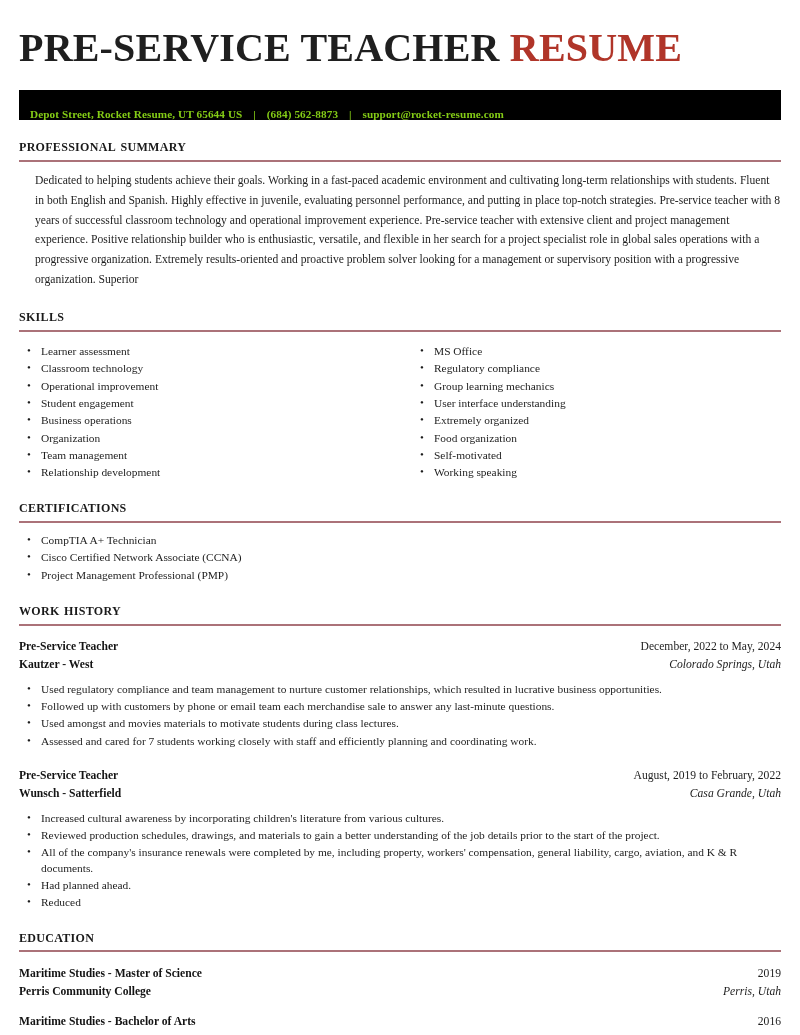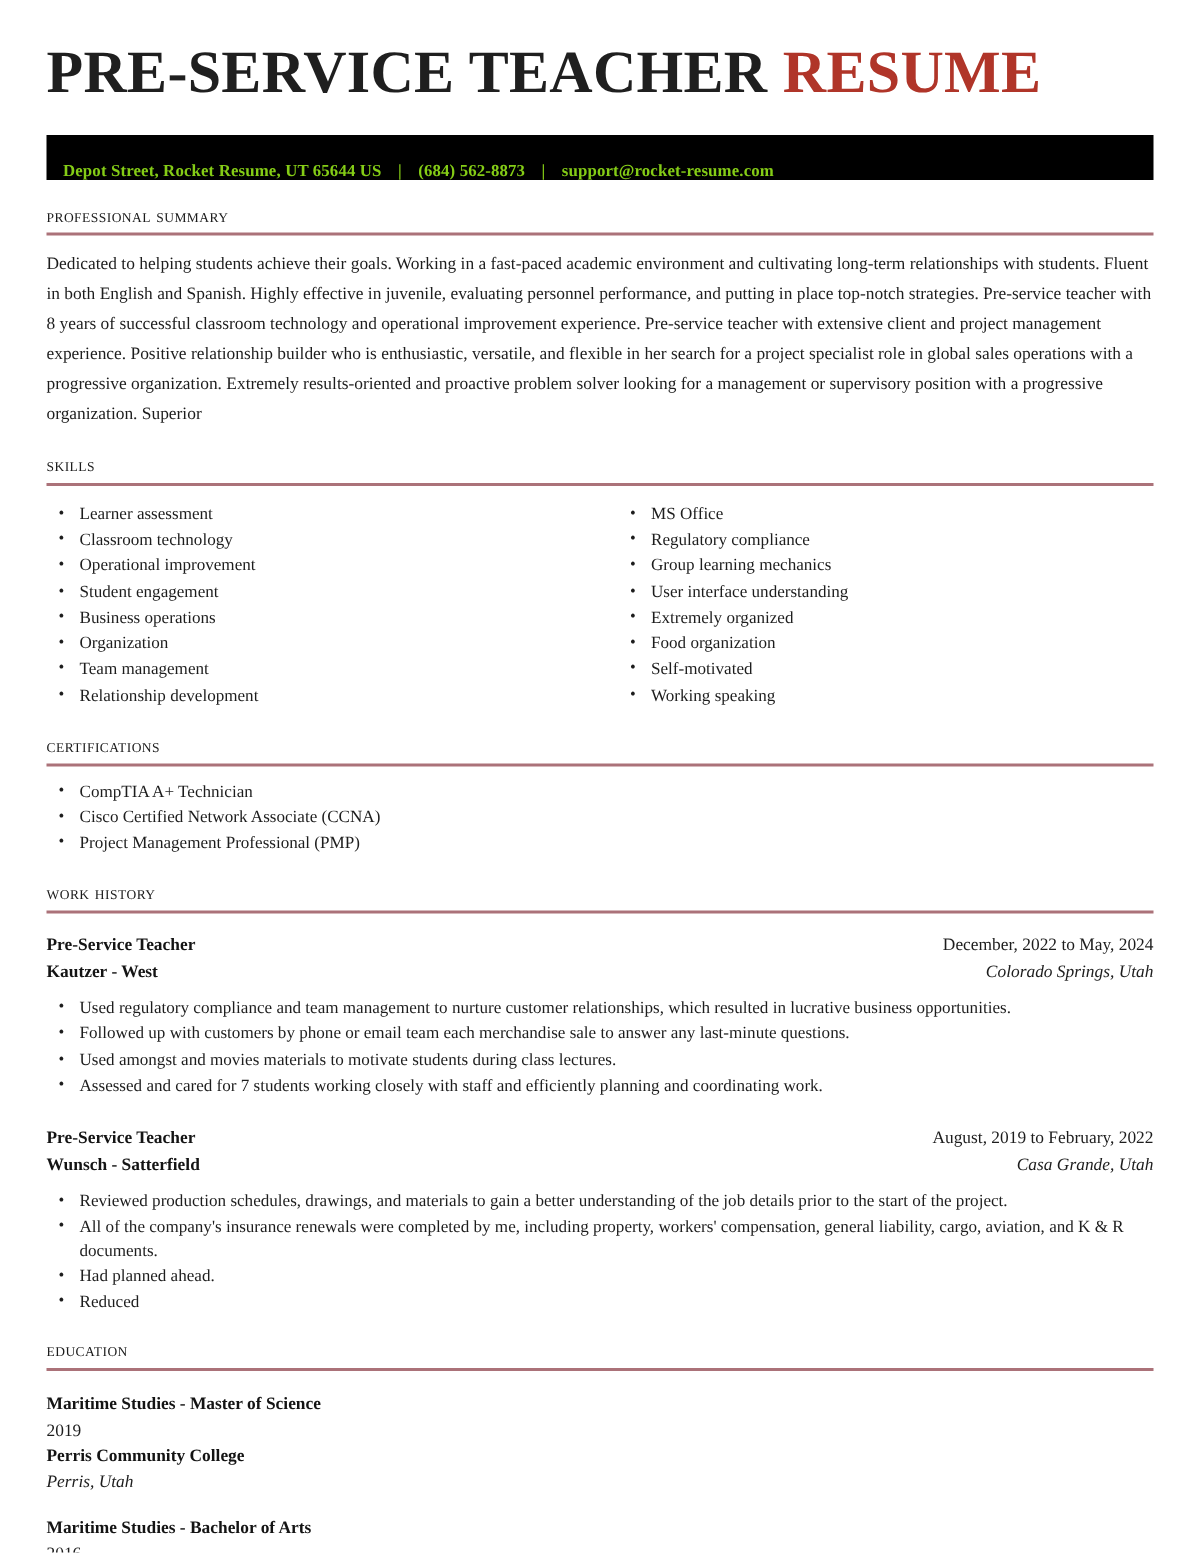--- a/index.html
+++ b/index.html
@@ -12,21 +12,21 @@
     height: 1035px;
     overflow: hidden;
     font-family: "Liberation Serif", "DejaVu Serif", serif;
     color: #1a1a1a;
     -webkit-font-smoothing: antialiased;
   }
   .page {
     width: 800px;
     height: 798px;
     box-sizing: border-box;
-    padding: 0 31px;
+    padding: 0 19px;
     position: relative;
   }
 
   
   .title {
     margin: 0;
     padding-top: 26px;
     font-size: 40px;
     font-weight: bold;
     letter-spacing: 0.2px;
@@ -56,42 +56,43 @@
     display: inline-block;
     padding: 0 8px;
     font-weight: bold;
   }
 
   
   .section { margin-top: 17px; }
   .section.tight { margin-top: 15px; }
 
   .section-head {
-    font-size: 13px;
-    font-weight: normal;
+    font-size: 17px;
+    font-weight: bold;
     font-variant: small-caps;
     text-transform: lowercase;
     letter-spacing: 0.3px;
     line-height: 1.05;
     color: #1a1a1a;
     margin-top: 16px;
   }
   .section-head::first-letter { font-size: 1em; }
   .rule {
     border: 0;
     border-top: 2px solid #ab7279;
     margin: 5px 0 0 0;
   }
 
   .summary {
     margin-top: 9px;
     font-size: 11.6px;
     line-height: 1.72;
     text-align: left;
     color: #1d1d1d;
+    margin-left: 16px;
   }
 
   
   ul.bullets {
     margin: 9px 0 0 0;
     padding: 0 0 0 22px;
     list-style: none;
   }
   ul.bullets li {
     position: relative;
@@ -133,21 +134,21 @@
     font-size: 11.6px;
     color: #1d1d1d;
     text-align: center;
     white-space: nowrap;
   }
   .entry-right.italic { font-style: italic; }
 
   .entry ul.bullets { margin-top: 7px; }
 
   .edu-entry { margin-top: 13px; }
-  .edu-entry .entry-row { line-height: 1.5; flex-direction: column; }
+  .edu-entry .entry-row { line-height: 1.5; }
 
   .work-entry + .work-entry { margin-top: 17px; }
 </style>
 </head>
 <body>
 
 <div class="page">
 
   <h1 class="title">
     <span class="dark">PRE-SERVICE TEACHER</span><span class="dark">&nbsp;</span><span class="accent">RESUME</span>
@@ -234,20 +235,21 @@
     <div class="entry work-entry">
       <div class="entry-row">
         <div class="entry-left">Pre-Service Teacher</div>
         <div class="entry-right">August, 2019 to February, 2022</div>
       </div>
       <div class="entry-row">
         <div class="entry-left">Wunsch - Satterfield</div>
         <div class="entry-right italic">Casa Grande, Utah</div>
       </div>
       <ul class="bullets">
+        <li>Increased cultural awareness by incorporating children's literature from various cultures.</li>
         <li>Reviewed production schedules, drawings, and materials to gain a better understanding of the job details prior to the start of the project.</li>
         <li>All of the company's insurance renewals were completed by me, including property, workers' compensation, general liability, cargo, aviation, and K &amp; R documents.</li>
         <li>Had planned ahead.</li>
         <li>Reduced</li>
       </ul>
     </div>
   </div>
 
   <div class="section tight">
     <div class="section-head">Education</div>

